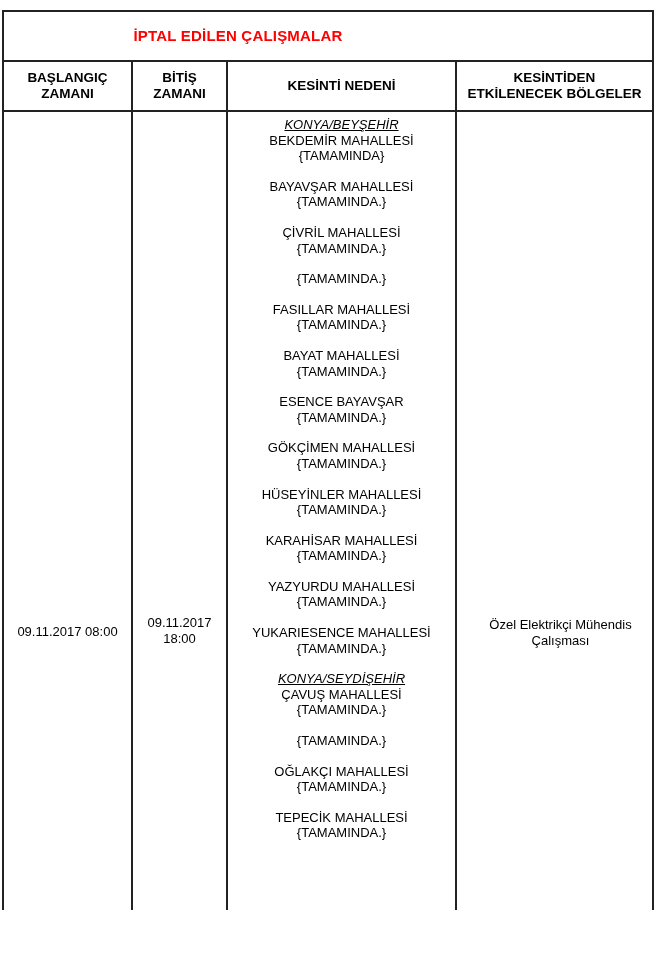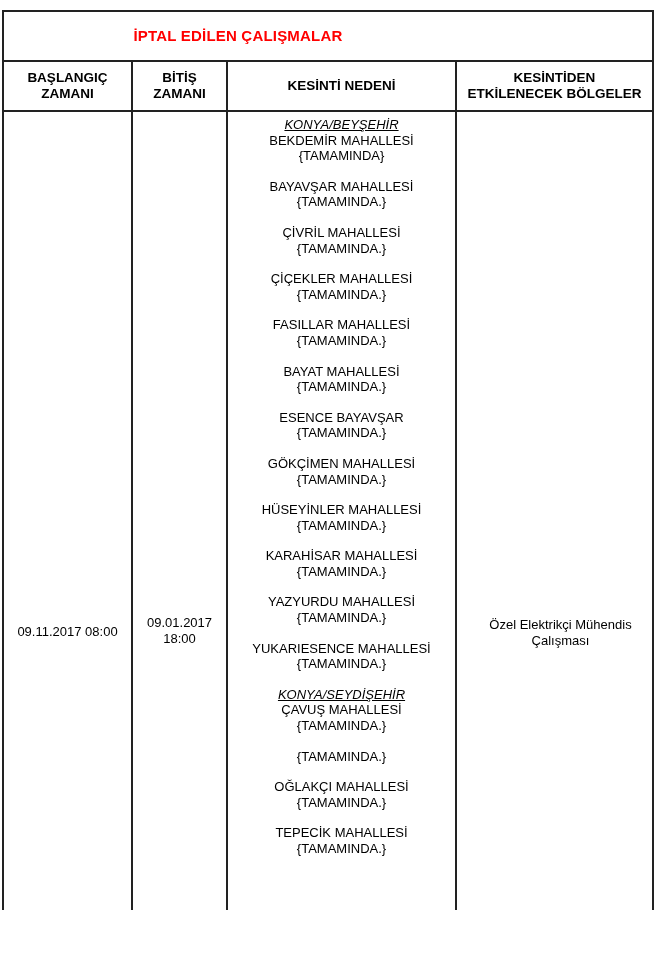--- a/index.html
+++ b/index.html
@@ -90,21 +90,21 @@
 
   <div class="grid-row header-row">
     <div class="cell th">BAŞLANGIÇ ZAMANI</div>
     <div class="cell th">BİTİŞ ZAMANI</div>
     <div class="cell th">KESİNTİ NEDENİ</div>
     <div class="cell th">KESİNTİDEN ETKİLENECEK BÖLGELER</div>
   </div>
 
   <div class="grid-row body-row">
     <div class="cell td start">09.11.2017 08:00</div>
-    <div class="cell td end">09.01.2017 18:00</div>
+    <div class="cell td end">09.11.2017 18:00</div>
     <div class="cell td regions">
       <div>
   <div class="region">
     <div class="district">KONYA/BEYŞEHİR</div>
     <div>
   <div class="hood">
     <div>BEKDEMİR MAHALLESİ</div>
     <div>{TAMAMINDA}</div>
   </div>
 
@@ -112,21 +112,20 @@
     <div>BAYAVŞAR MAHALLESİ</div>
     <div>{TAMAMINDA.}</div>
   </div>
 
   <div class="hood">
     <div>ÇİVRİL MAHALLESİ</div>
     <div>{TAMAMINDA.}</div>
   </div>
 
   <div class="hood">
-    <div>ÇİÇEKLER MAHALLESİ</div>
     <div>{TAMAMINDA.}</div>
   </div>
 
   <div class="hood">
     <div>FASILLAR MAHALLESİ</div>
     <div>{TAMAMINDA.}</div>
   </div>
 
   <div class="hood">
     <div>BAYAT MAHALLESİ</div>

